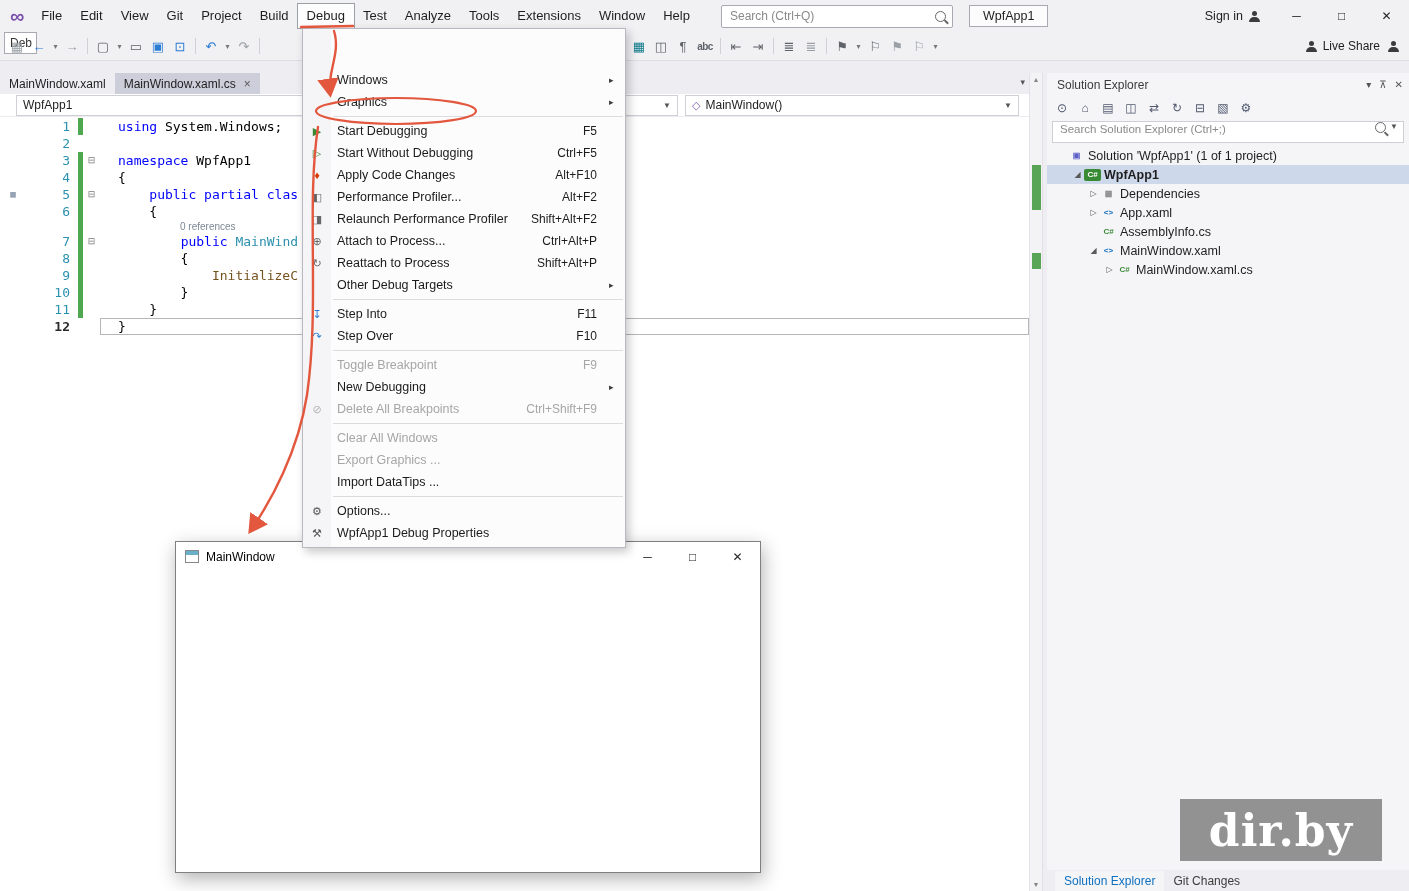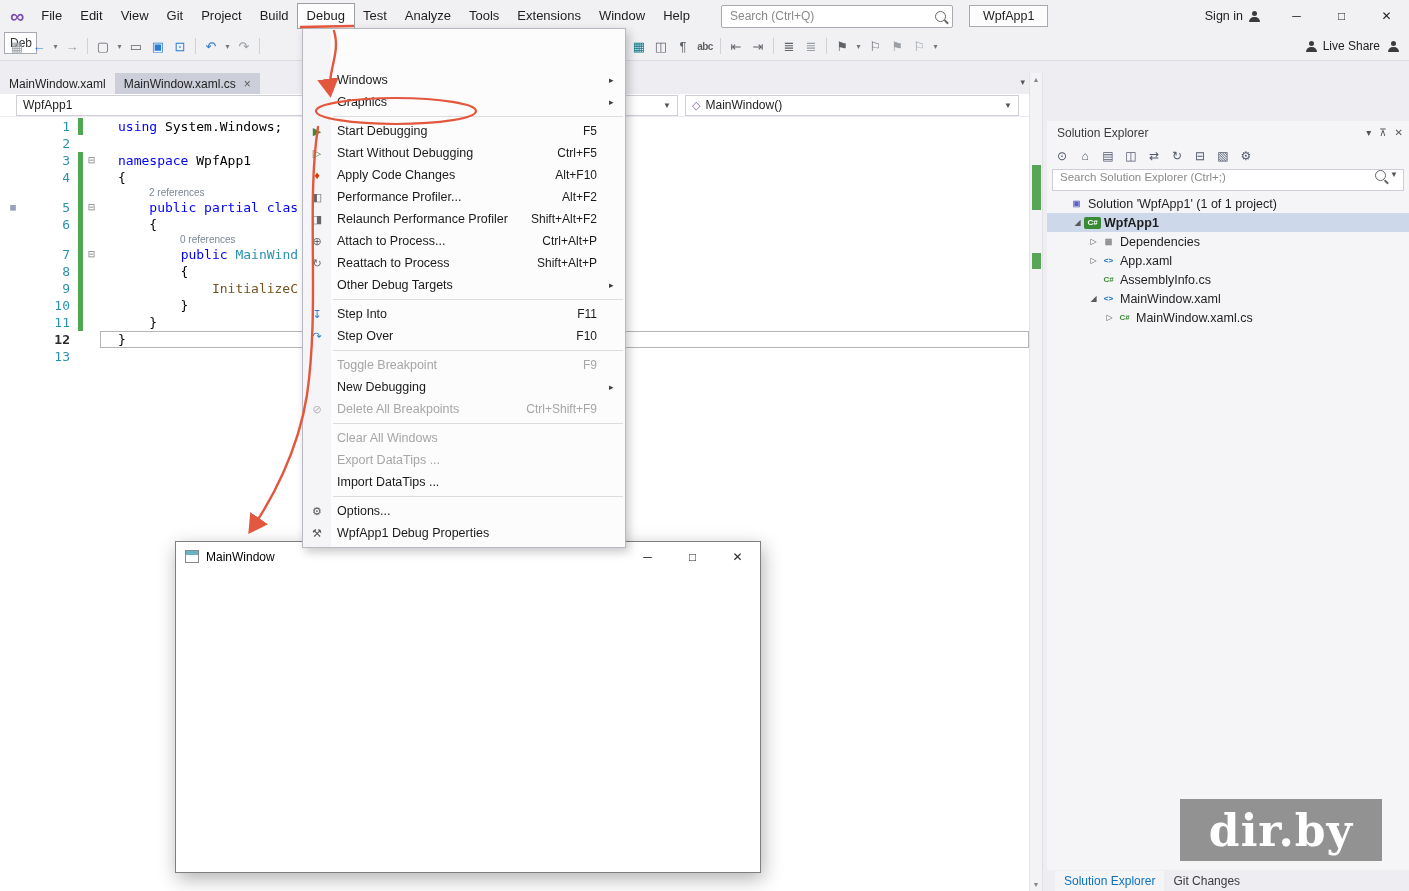--- a/index.html
+++ b/index.html
@@ -94,21 +94,21 @@
   .debug-menu::before{content:"";position:absolute;left:0;top:0;bottom:0;width:28px;background:#f5f5f7;}
   .dm-item{position:relative;display:flex;align-items:center;height:22px;}
   .dm-ic{width:28px;flex:none;text-align:center;font-size:11px;}
   .dm-lb{padding-left:6px;font-size:12.5px;color:#1b1b1b;}
   .dm-sc{margin-left:auto;padding-right:12px;font-size:12px;color:#1b1b1b;}
   .dm-su{width:16px;flex:none;font-size:9px;color:#3b3b3b;}
   .dm-item.disabled .dm-lb,.dm-item.disabled .dm-sc{color:#a6a6a6;}
   .dm-sep{position:relative;height:1px;background:#dcdce0;margin:3px 2px 3px 30px;}
 
   
-  .se-panel{position:absolute;left:1047px;top:73px;right:0;bottom:0;background:#f5f5f7;z-index:5;margin-top:48px;}
+  .se-panel{position:absolute;left:1047px;top:73px;right:0;bottom:0;background:#f5f5f7;z-index:5;}
   .se-header{height:23px;display:flex;align-items:center;padding:0 6px 0 10px;font-size:12px;color:#3b3b3b;}
   .se-hicons{margin-left:auto;display:flex;gap:8px;align-items:center;color:#555;}
   .se-hicon{font-size:10px;}
   .se-toolbar{height:23px;display:flex;align-items:center;gap:3px;padding:0 5px;}
   .se-tbicon{width:20px;height:20px;display:flex;align-items:center;justify-content:center;
              font-size:12px;color:#51586e;}
   .se-search{margin:2px 5px 3px 5px;height:20px;background:#fff;border:1px solid #cfcfd6;
              display:flex;align-items:flex-start;padding:0 5px;}
   .se-search input{border:none;outline:none;flex:1;font-size:11.5px;background:transparent;color:#333;
                    font-family:"Liberation Sans",sans-serif;}
@@ -277,27 +277,20 @@
         <div class="cf">⊟</div>
         <div class="cc"><span class="tok-kw">namespace</span><span class="tok-pl"> WpfApp1</span></div>
       </div>
       <div class="crow">
         <div class="cm"></div>
         <div class="cn">4</div>
         <div class="cb g"></div>
         <div class="cf"></div>
         <div class="cc"><span class="tok-pl">{</span></div>
       </div>
-      <div class="crow lensrow">
-        <div class="cm"></div>
-        <div class="cn"></div>
-        <div class="cb g"></div>
-        <div class="cf"></div>
-        <div class="cc" style="padding-left: 49px;">2 references</div>
-      </div>
       <div class="crow">
         <div class="cm">▦</div>
         <div class="cn">5</div>
         <div class="cb g"></div>
         <div class="cf">⊟</div>
         <div class="cc"><span class="tok-pl">    </span><span class="tok-kw">public</span><span class="tok-pl"> </span><span class="tok-kw">partial</span><span class="tok-pl"> </span><span class="tok-kw">clas</span></div>
       </div>
       <div class="crow">
         <div class="cm"></div>
         <div class="cn">6</div>
@@ -346,27 +339,20 @@
         <div class="cb g"></div>
         <div class="cf"></div>
         <div class="cc"><span class="tok-pl">    }</span></div>
       </div>
       <div class="crow current">
         <div class="cm"></div>
         <div class="cn">12</div>
         <div class="cb"></div>
         <div class="cf"></div>
         <div class="cc"><span class="tok-pl">}</span></div>
-      </div>
-      <div class="crow">
-        <div class="cm"></div>
-        <div class="cn">13</div>
-        <div class="cb"></div>
-        <div class="cf"></div>
-        <div class="cc"></div>
       </div>
     </div>
 </div>
 
 <div class="vscroll">
   <div class="vs-arrow" style="top:3px;">▲</div>
   <div class="vs-mark" style="top:92px;height:45px;"></div>
   <div class="vs-mark" style="top:180px;height:16px;"></div>
   <div class="vs-arrow" style="bottom:3px;">▼</div>
 </div>
@@ -468,21 +454,21 @@
       </div>
       <div class="dm-sep"></div>
       <div class="dm-item disabled">
         <span class="dm-ic"></span>
         <span class="dm-lb">Clear All Windows</span>
         <span class="dm-sc"></span>
         <span class="dm-su"></span>
       </div>
       <div class="dm-item disabled">
         <span class="dm-ic"></span>
-        <span class="dm-lb">Export DataTips ...</span>
+        <span class="dm-lb">Export Graphics ...</span>
         <span class="dm-sc"></span>
         <span class="dm-su"></span>
       </div>
       <div class="dm-item">
         <span class="dm-ic"></span>
         <span class="dm-lb">Import DataTips ...</span>
         <span class="dm-sc"></span>
         <span class="dm-su"></span>
       </div>
       <div class="dm-sep"></div>

